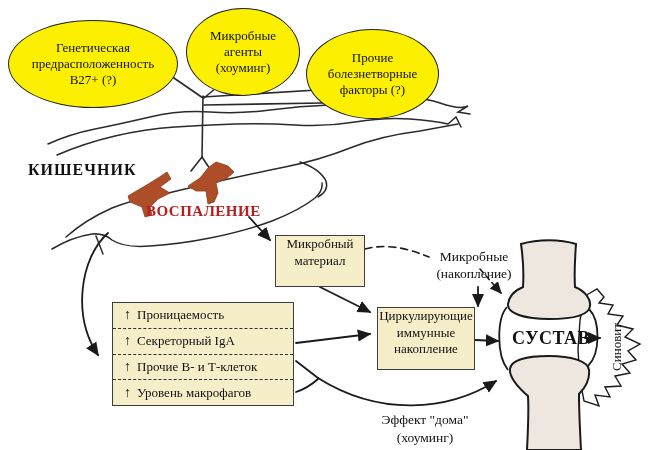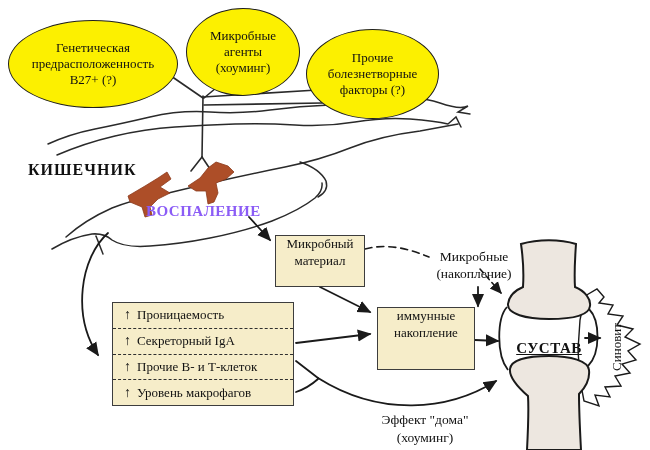--- a/index.html
+++ b/index.html
@@ -31,23 +31,23 @@
     background:#F6EDC9; border:1.6px solid #3d3d3d; display:flex; flex-direction:column;
     box-sizing:border-box;
   }
   .row { flex:1; display:flex; align-items:center; padding-left:7px;
          font-size:13px; border-bottom:1.6px dashed #2f2f2f; }
   .row:last-child { border-bottom:none; }
   .row .up { width:15px; text-align:center; margin-right:2px; font-size:14px; }
 
   .lbl { position:absolute; white-space:nowrap; }
   .lbl-gut   { left:28px; top:161px; font-size:16px; font-weight:bold; letter-spacing:1px; }
-  .lbl-infl  { left:146px; top:203px; font-size:15px; font-weight:bold; color:#8b5cf6; letter-spacing:.5px; }
+  .lbl-infl  { left:146px; top:203px; font-size:15px; font-weight:bold; color:#b91c1c; letter-spacing:.5px; }
   .lbl-dep   { left:424px; top:249px; width:100px; text-align:center; font-size:13.5px; line-height:1.25; white-space:normal; }
-  .lbl-joint { left:512px; top:340px; width:74px; text-align:center; font-size:15px; font-weight:bold; letter-spacing:.5px;text-decoration:underline; }
+  .lbl-joint { left:512px; top:328px; width:74px; text-align:center; font-size:18px; font-weight:bold; letter-spacing:.5px; }
   .lbl-syn   { left:575px; top:339px; width:84px; text-align:center; font-size:13px;
                transform:rotate(-90deg); transform-origin:center; }
   .lbl-home  { left:366px; top:411px; width:118px; text-align:center; font-size:13.5px; line-height:1.3; white-space:normal; }
 </style>
 </head>
 <body>
 
 <div class="stage">
 
   <svg class="art" viewBox="0 0 650 450">
@@ -153,20 +153,21 @@
       <span class="up">↑</span>
       <span>Прочие В- и Т-клеток</span>
     </div>
     <div class="row">
       <span class="up">↑</span>
       <span>Уровень макрофагов</span>
     </div>
   </div>
 
   <div class="box b-cic">
+    <div>Циркулирующие</div>
     <div>иммунные</div>
     <div>накопление</div>
   </div>
 
   <div class="lbl lbl-joint">СУСТАВ</div>
   <div class="lbl lbl-syn">Синовит</div>
 
   <div class="lbl lbl-home">
     <div>Эффект "дома"</div>
     <div>(хоуминг)</div>

